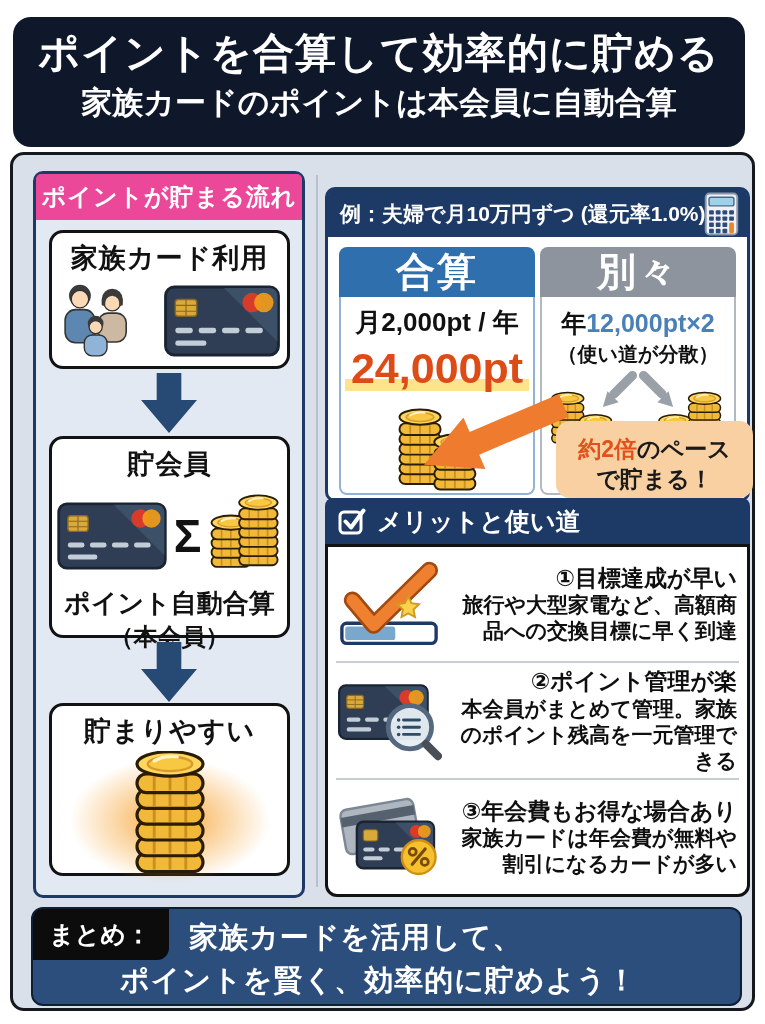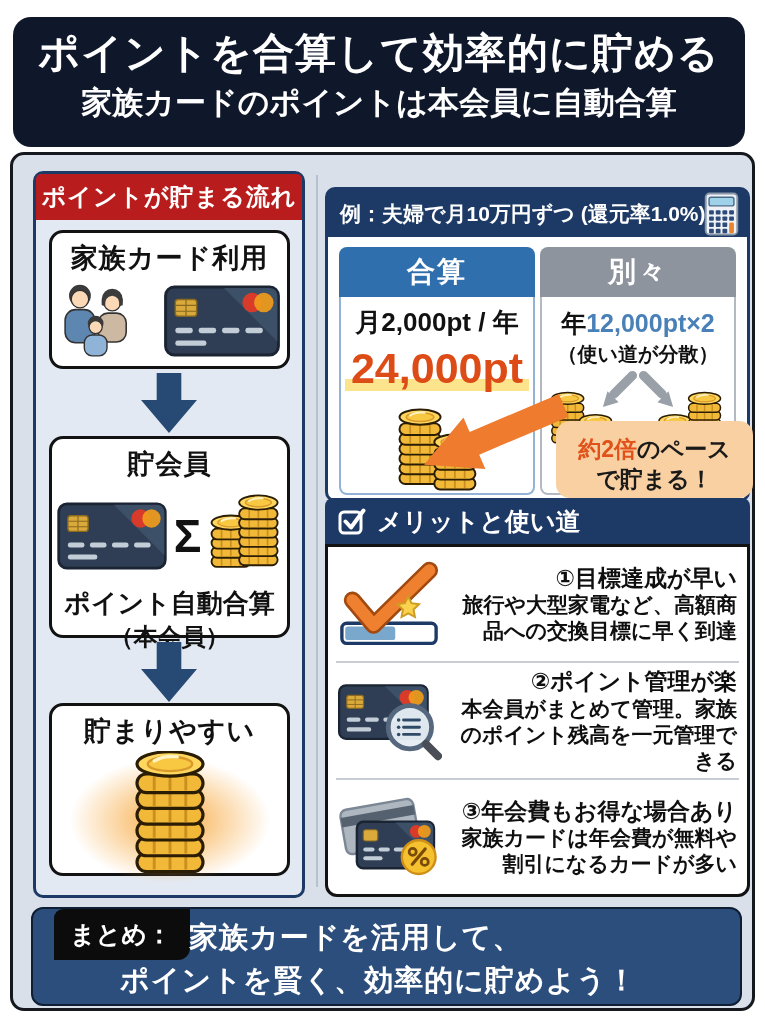--- a/index.html
+++ b/index.html
@@ -11,21 +11,21 @@
   
   #title-card { left:13px; top:17px; width:732px; height:130px; background:#0f172a; border-radius:18px; color:#fff; text-align:center; }
   .title-main { padding-top:12px; font-size:41px; font-weight:bold; letter-spacing:1px; line-height:1.2; }
   .title-sub  { font-size:31px; font-weight:bold; margin-top:4px; }
 
   
   #content-card { left:10px; top:152px; width:745px; height:859px; background:#d9e0ea; border:3px solid #15181d; border-radius:14px; }
 
   
   #flow-panel { left:20px; top:16px; width:272px; height:727px; background:#e3e9f2; border:3px solid #1d3a66; border-radius:10px; }
-  .flow-header { height:46px; background:#b91c1c; color:#fff; font-size:24px; font-weight:bold; display:flex; align-items:center; justify-content:center; border-radius:5px 5px 0 0; letter-spacing:1px; }
+  .flow-header { height:46px; background:#ec4899; color:#fff; font-size:24px; font-weight:bold; display:flex; align-items:center; justify-content:center; border-radius:5px 5px 0 0; letter-spacing:1px; }
   .flow-box { position:absolute; left:13px; width:241px; background:#fff; border:3.5px solid #121212; border-radius:14px; text-align:center; }
   .flow-box-title { font-size:27px; font-weight:bold; color:#111; margin-top:7px; letter-spacing:1px; }
   #flow-box-1 { top:56px; height:139px; }
   #flow-box-2 { top:262px; height:202px; }
   #flow-box-3 { top:529px; height:173px; }
   .flow-arrow { position:absolute; left:50%; transform:translateX(-50%); width:56px; height:60px; background:#264a74;
     clip-path:polygon(28% 0,72% 0,72% 45%,100% 45%,50% 100%,0 45%,28% 45%); }
   #flow-arrow-1 { top:199px; } #flow-arrow-2 { top:468px; }
   .box1-row { display:flex; align-items:center; justify-content:center; gap:8px; margin-top:6px; }
   .box2-row { display:flex; align-items:center; justify-content:center; gap:6px; margin-top:8px; height:92px; }
@@ -38,21 +38,21 @@
 
   
   #v-divider { left:303px; top:20px; width:2px; height:712px; background:#b7c0cd; }
 
   
   #example-panel { left:312px; top:32px; width:425px; height:315px; background:#fff; border:3px solid #1d3a66; border-radius:10px; }
   .ex-header { position:relative; height:47px; background:#1d3a66; color:#fff; display:flex; align-items:center; padding-left:12px; font-size:21px; font-weight:bold; border-radius:5px 5px 0 0; }
   .ex-calc { position:absolute; right:8px; top:2px; }
   .ex-table { position:absolute; left:11px; top:57px; width:397px; height:248px; display:flex; gap:5px; }
   .ex-col { flex:1; display:flex; flex-direction:column; }
-  .ex-col-header { height:50px; color:#fff; font-size:28px; font-weight:bold; display:flex; align-items:center; justify-content:center; border-radius:8px 8px 0 0; letter-spacing:2px; }
+  .ex-col-header { height:50px; color:#fff; font-size:39px; font-weight:bold; display:flex; align-items:center; justify-content:center; border-radius:8px 8px 0 0; letter-spacing:2px; }
   .ex-col-header.merge { background:#2f6fad; }
   .ex-col-header.separate { background:#8e949d; }
   .ex-col-body { flex:1; background:#fff; border-top:none; border-radius:0 0 8px 8px; text-align:center; }
   .ex-col-body.merge { border:2.5px solid #93b3d6; border-top:none; }
   .ex-col-body.separate { border:2.5px solid #b4b9c1; border-top:none; }
   .merge-rate { margin-top:8px; font-size:26px; font-weight:800; color:#111; }
   .merge-total { display:inline-block; margin-top:6px; font-size:43px; font-weight:700; color:#dd4b16; line-height:1.05; padding:0 6px;
     background:linear-gradient(to top, #fbe48c 12px, rgba(0,0,0,0) 12px); }
   .sep-line1 { margin-top:10px; font-size:25px; font-weight:800; color:#111; }
   .sep-blue { color:#4a80b8; }
@@ -67,21 +67,21 @@
   .merit-header { height:46px; background:#1d3a66; border-radius:8px 8px 0 0; display:flex; align-items:center; padding-left:12px; gap:10px; color:#fff; font-size:25px; font-weight:bold; }
   .merit-body { position:absolute; top:46px; left:0; right:0; bottom:0; background:#fff; border:3.5px solid #121212; border-radius:0 0 12px 12px; padding:0 8px; display:flex; flex-direction:column; }
   .merit-item { flex:1; display:flex; align-items:center; gap:6px;text-align:right; }
   .merit-item.sep { border-top:2px solid #c8ccd3; }
   .merit-icon { width:106px; flex:0 0 106px; display:flex; justify-content:center; align-items:center; }
   .merit-text { font-size:21px; font-weight:800; color:#0f0f0f; line-height:1.24; padding-right:2px; }
   .merit-title { font-size:23px; }
 
   
   #summary { left:18px; top:752px; width:711px; height:99px; background:#2c4e7c; border:2.5px solid #0f1e33; border-radius:12px; }
-  .summary-tag { position:absolute; left:0; top:0; background:#0c0c0c; color:#fff; font-size:25px; font-weight:bold; padding:9px 18px 9px 16px; border-radius:9px 0 12px 0;margin-left:21px; }
+  .summary-tag { position:absolute; left:0; top:0; background:#0c0c0c; color:#fff; font-size:25px; font-weight:bold; padding:9px 18px 9px 16px; border-radius:9px 0 12px 0; }
   .summary-line1 { position:absolute; left:156px; top:9px; color:#fff; font-size:29px; font-weight:bold; letter-spacing:1px; }
   .summary-line2 { position:absolute; left:0; right:16px; top:52px; text-align:center; color:#fff; font-size:29px; font-weight:bold; letter-spacing:1px; }
 
   svg { display:block; }
 </style>
 </head>
 <body>
 
 <svg width="0" height="0" style="position:absolute" aria-hidden="true">
   <defs>

